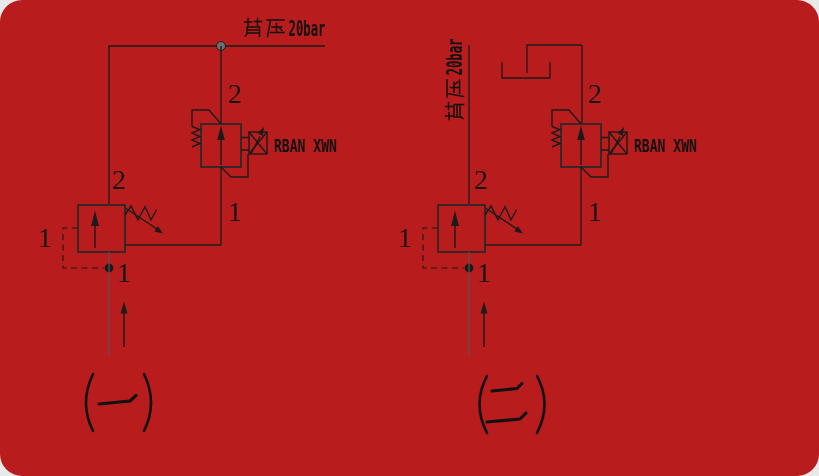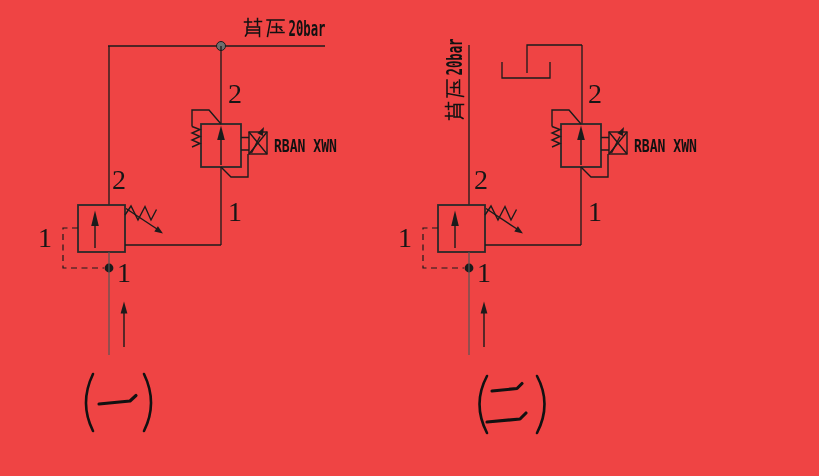--- a/index.html
+++ b/index.html
@@ -1,19 +1,19 @@
 <!DOCTYPE html>
 <html><head>
 <meta charset="utf-8">
 <style>
   html,body { margin:0; padding:0; }
   body { background:#e9e9e9; font-family:"Liberation Sans", sans-serif; }
   .stage {
     position:relative; width:819px; height:476px;
-    background:#ef4444; overflow:hidden;
+    background:#b91c1c; overflow:hidden;border-radius:22px;
   }
   svg { display:block; }
   .pipe   { stroke:#1b1b1b; stroke-width:1.3; fill:none; }
   .pipe-g { stroke:#555;    stroke-width:1.2; fill:none; }
   .boxln  { stroke:#2a2a2a; stroke-width:1.8; fill:none; }
   .thin   { stroke:#1b1b1b; stroke-width:1.4; fill:none; }
   .dashln { stroke:#1b1b1b; stroke-width:1.2; fill:none; stroke-dasharray:6 4.5; }
   .blk    { fill:#1b1b1b; stroke:none; }
   .hz     { stroke:#111; stroke-width:1.5; fill:none; stroke-linecap:square; }
   .cap    { stroke:#111; stroke-width:2.6; fill:none; stroke-linecap:round; }

